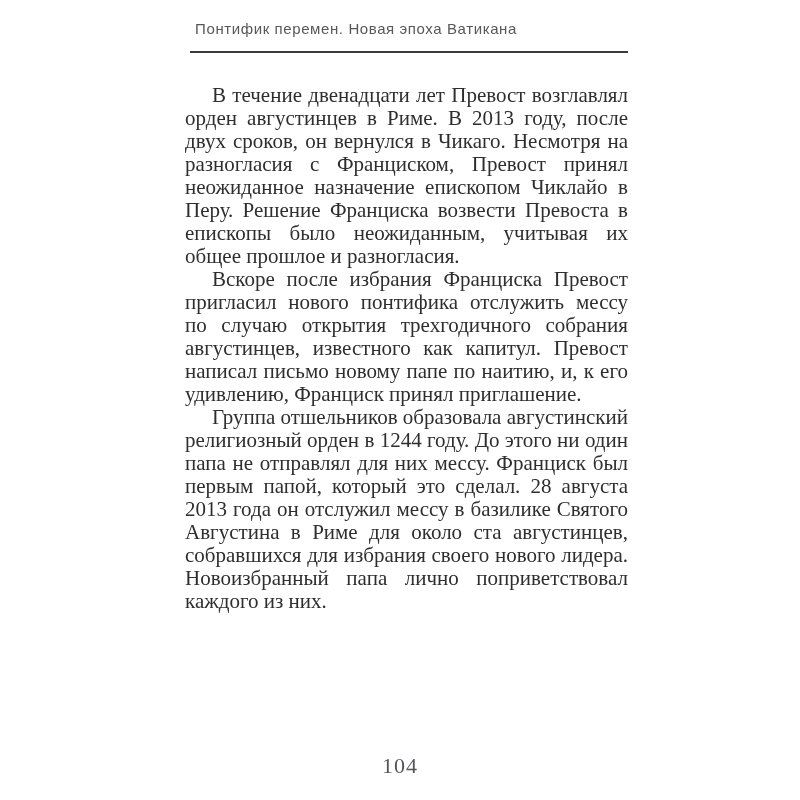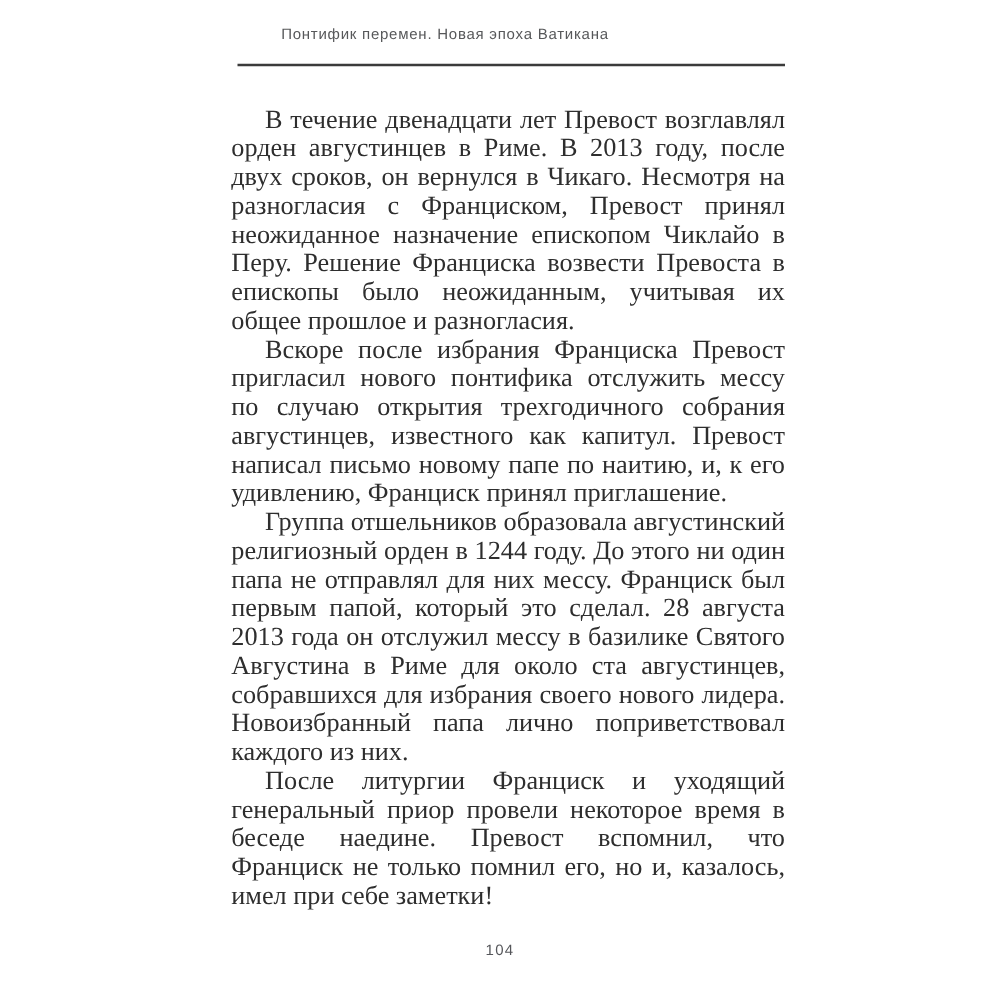--- a/index.html
+++ b/index.html
@@ -13,21 +13,21 @@
     position: relative;
     overflow: hidden;
   }
   .running-head {
     position: absolute;
     top: 20px;
     left: 0;
     width: 712px;
     text-align: center;
     font-family: "Liberation Sans", sans-serif;
-    font-size: 12px;
+    font-size: 15px;
     font-weight: 400;
     color: #57585a;
     letter-spacing: 0.6px;
   }
   .header-divider {
     position: absolute;
     top: 51px;
     left: 190px;
     width: 438px;
     height: 0;
@@ -48,33 +48,32 @@
     margin: 0;
     padding: 0;
     text-indent: 27px;
   }
   .page-number {
     position: absolute;
     top: 753px;
     left: 0;
     width: 800px;
     text-align: center;
-    font-family: Liberation Sans, sans-serif;
-    font-size: 12px;
+    font-family: Liberation Serif, serif;
+    font-size: 22px;
     color: #55565a;
     letter-spacing: 1px;
   }
 </style>
 </head>
 <body>
 
 <header class="running-head">Понтифик перемен. Новая эпоха Ватикана</header>
 
 <div class="header-divider"></div>
 
 <main class="text-block">
   <p>В течение двенадцати лет Превост возглавлял орден августинцев в Риме. В 2013 году, после двух сроков, он вернулся в Чикаго. Несмотря на разногласия с Франциском, Превост принял неожиданное назначение епископом Чиклайо в Перу. Решение Франциска возвести Превоста в епископы было неожиданным, учитывая их общее прошлое и разногласия.</p>
   <p>Вскоре после избрания Франциска Превост пригласил нового понтифика отслужить мессу по случаю открытия трехгодичного собрания августинцев, известного как капитул. Превост написал письмо новому папе по наитию, и, к его удивлению, Франциск принял приглашение.</p>
   <p>Группа отшельников образовала августинский религиозный орден в 1244 году. До этого ни один папа не отправлял для них мессу. Франциск был первым папой, который это сделал. 28 августа 2013 года он отслужил мессу в базилике Святого Августина в Риме для около ста августинцев, собравшихся для избрания своего нового лидера. Новоизбранный папа лично поприветствовал каждого из них.</p>
-  <p>После литургии Франциск и уходящий генеральный приор провели некоторое время в беседе наедине. Превост вспомнил, что Франциск не только помнил его, но и, казалось, имел при себе заметки!</p>
 </main>
 
 <footer class="page-number">104</footer>
 
 </body></html>

